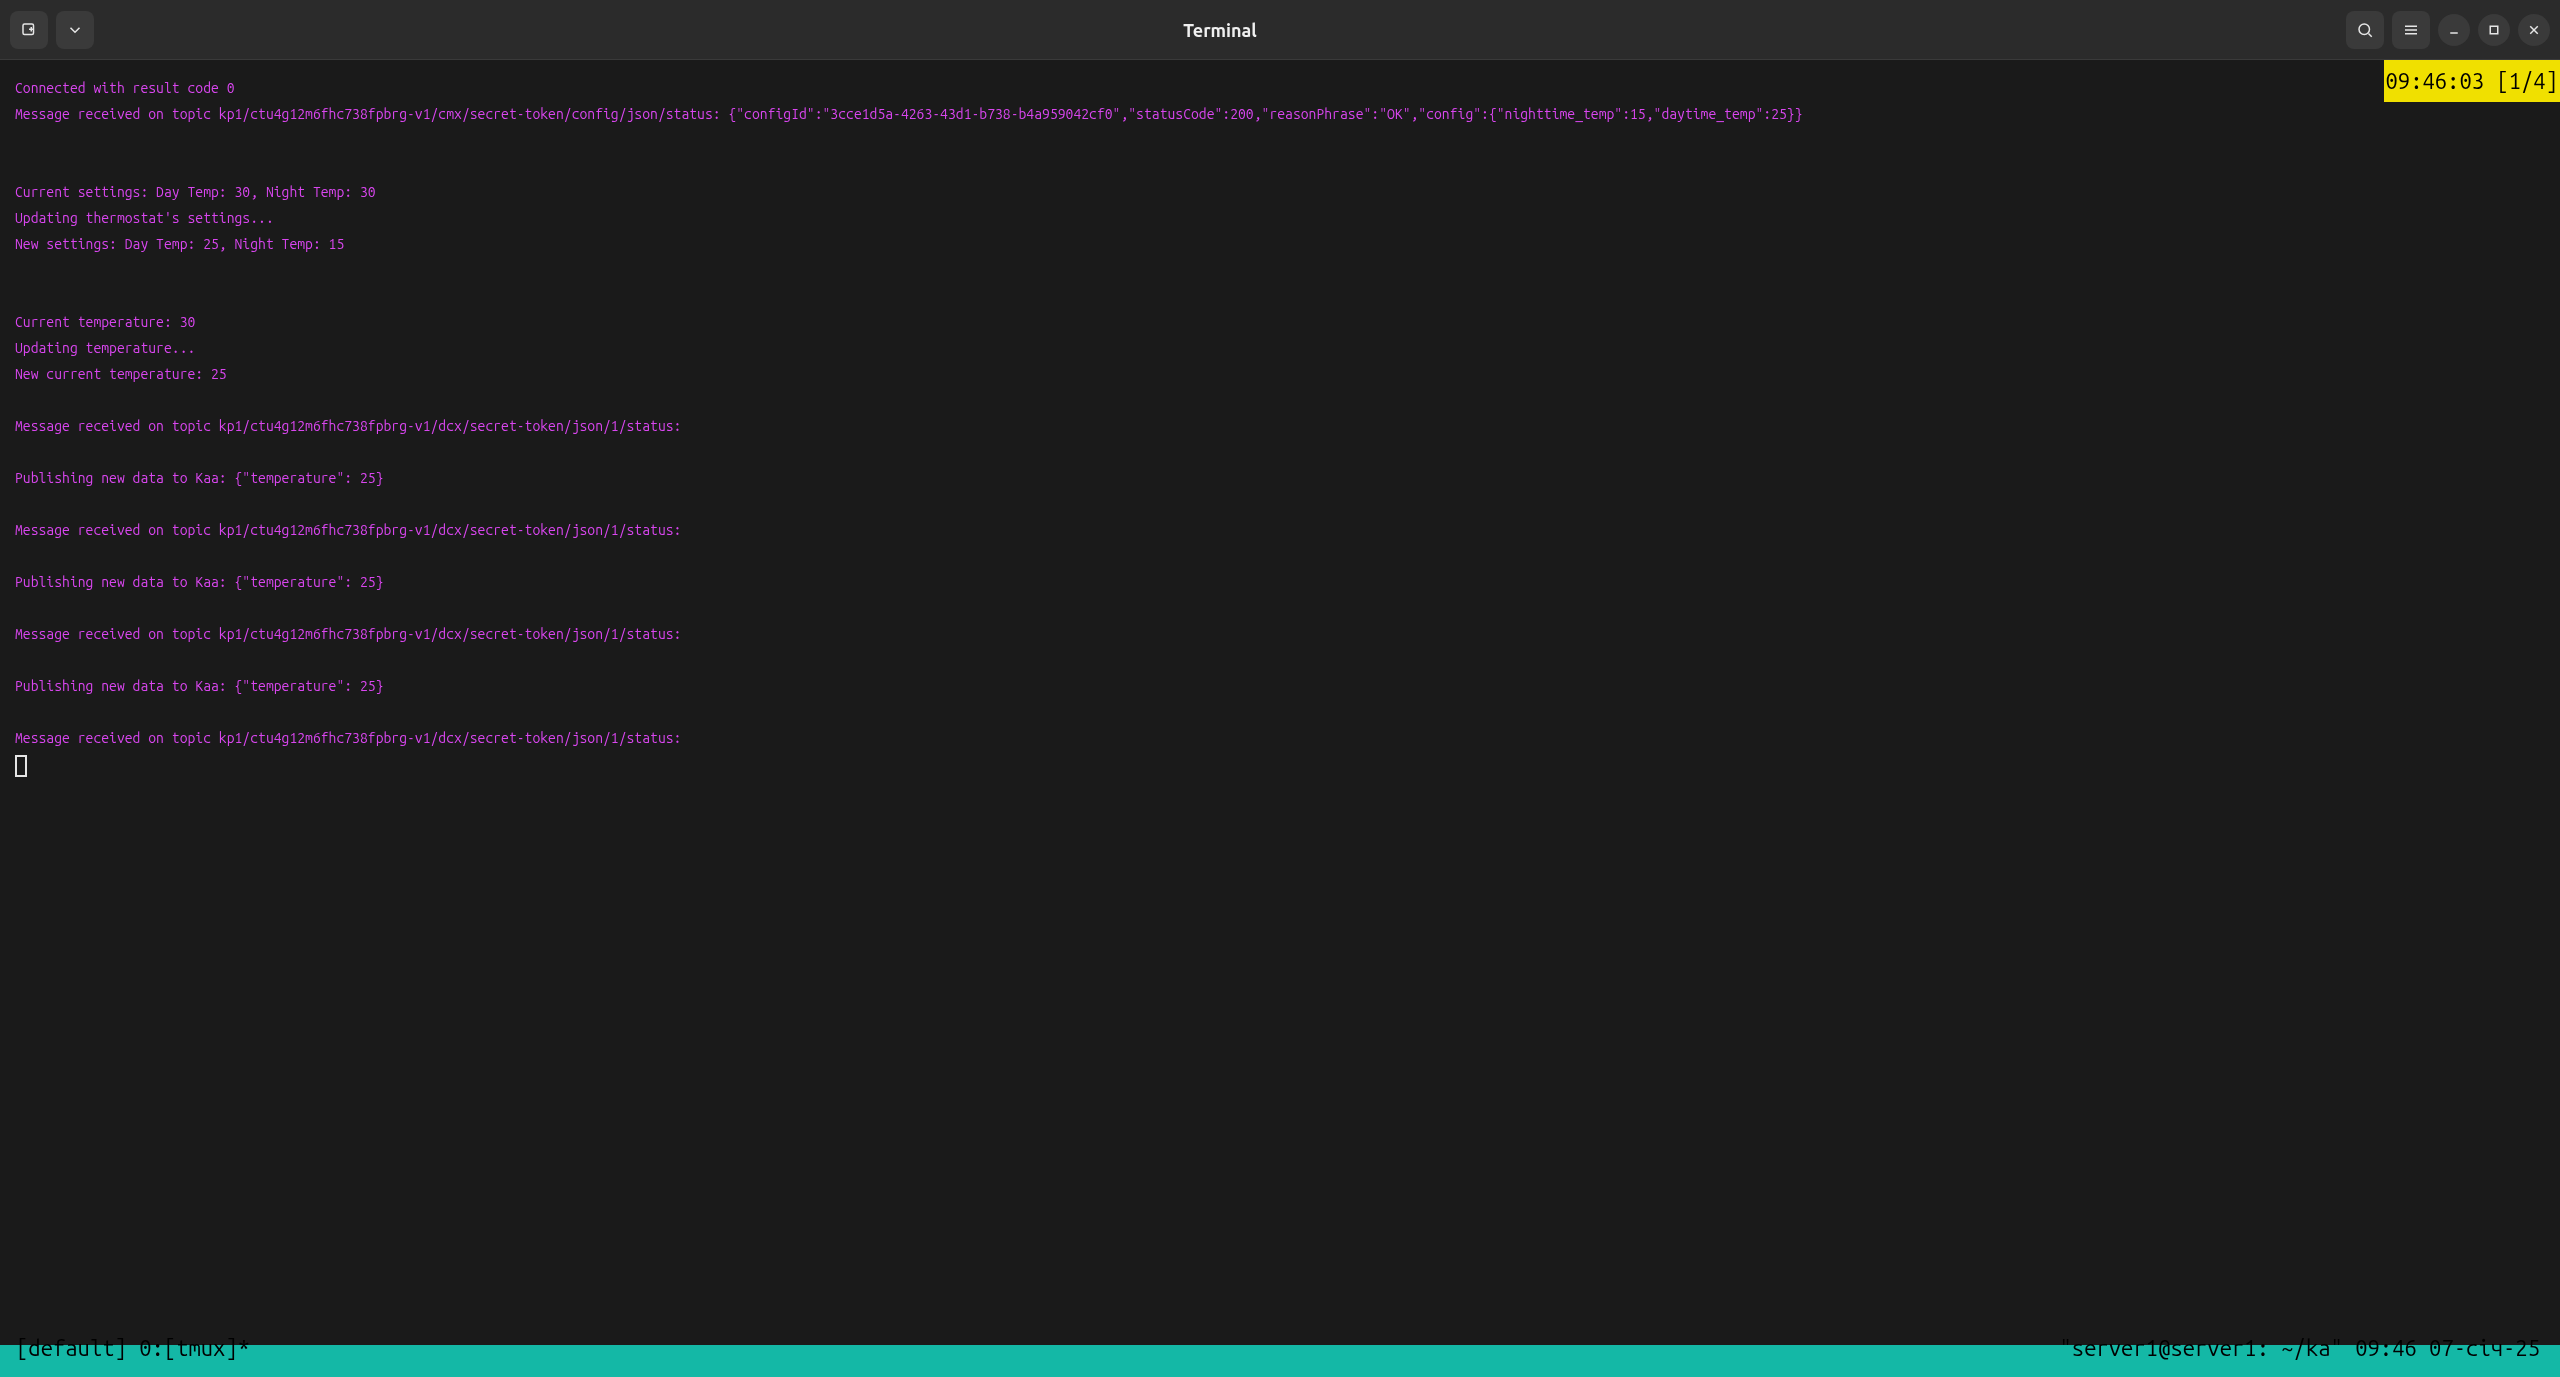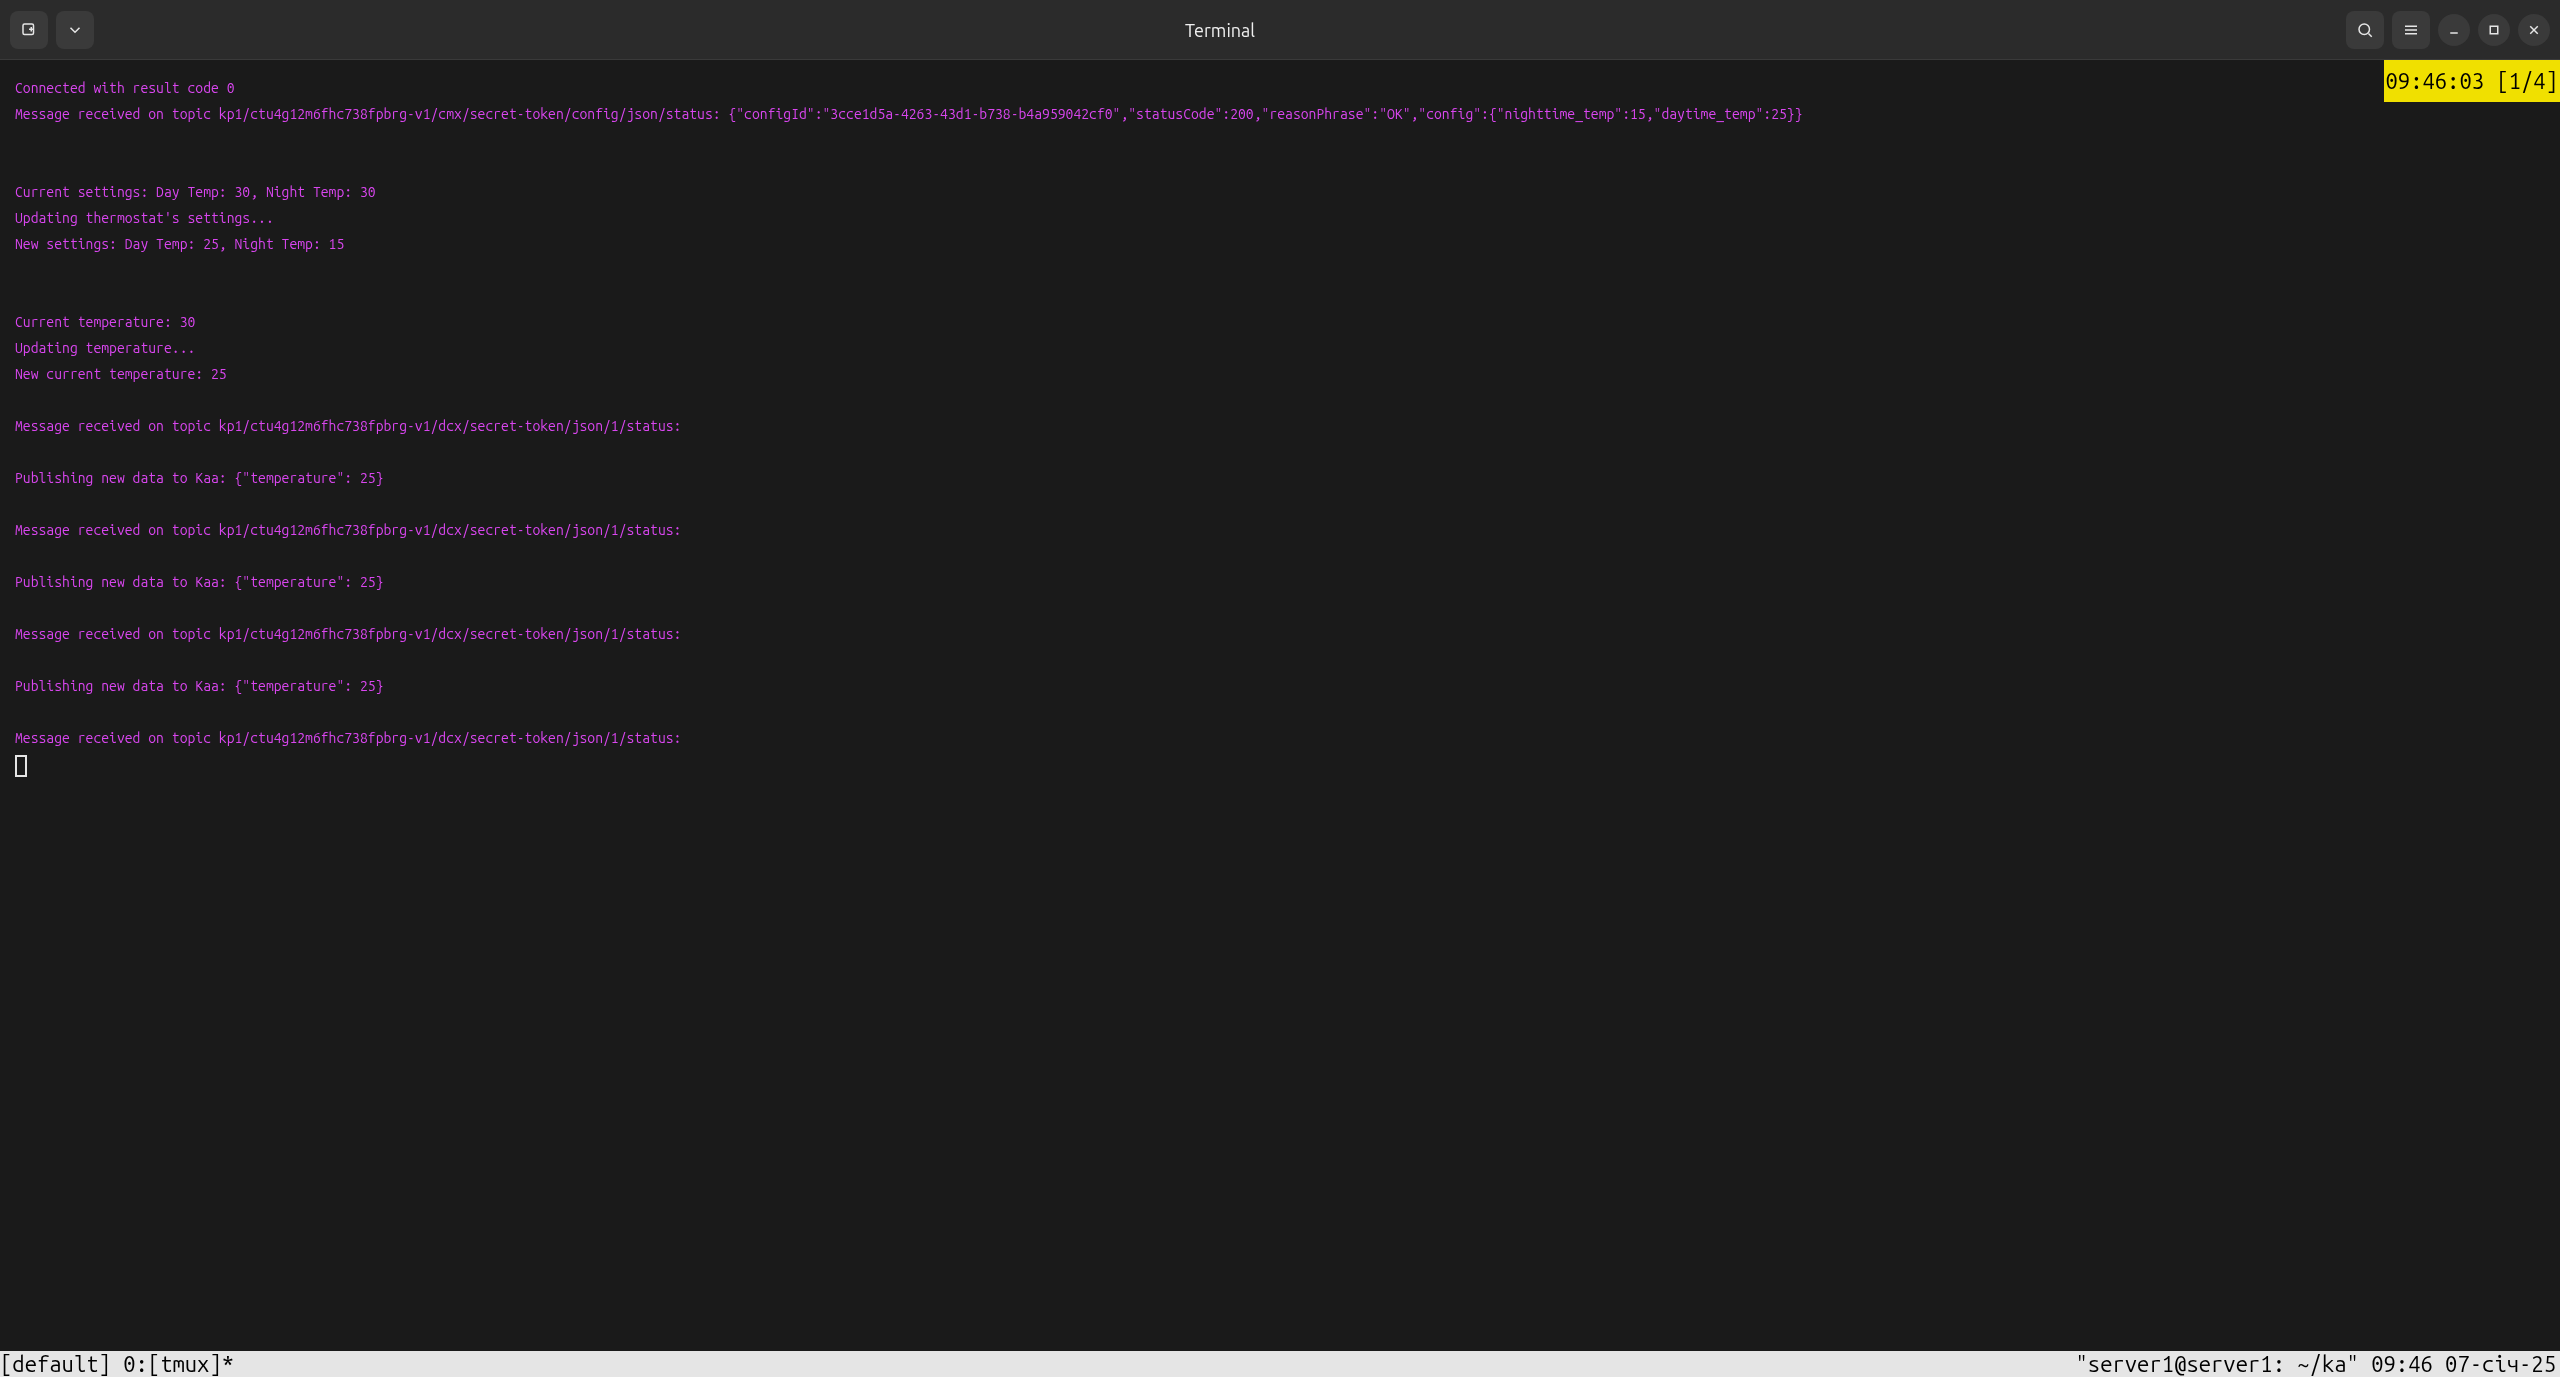--- a/index.html
+++ b/index.html
@@ -17,21 +17,21 @@
     align-items: center;
     justify-content: space-between;
     padding: 0 10px;
     border-bottom: 1px solid #3a3a3a;
   }
   .titlebar-left, .titlebar-right { display: flex; gap: 8px; align-items: center; }
   .titlebar-center {
     flex: 1;
     text-align: center;
     font-family: Ubuntu, Cantarell, "DejaVu Sans", sans-serif;
-    font-weight: 400;
+    font-weight: 700;
     font-size: 18px;
     color: #f0f0f0;
   }
   .tb-btn {
     height: 38px;
     min-width: 38px;
     border-radius: 8px;
     background: #3a3a3a;
     display: flex;
     align-items: center;
@@ -72,28 +72,28 @@
   .cursor-block {
     display: inline-block;
     width: 12px;
     height: 22px;
     border: 2px solid #e6e6e6;
     vertical-align: bottom;
     margin-left: 0;
   }
   .tmux-bar {
     height: 26px;
-    background: #e5e5e5;
+    background: #14b8a6;
     color: #000;
     display: flex;
     align-items: flex-end;
     justify-content: space-between;
     font-size: 22px;
     line-height: 26px;
-    padding: 0;
+    padding: 16px;
   }
   .tmux-left { color: #000; }
   .tmux-right { color: #000; padding-right: 4px; }
 </style>
 </head>
 <body>
 
 <div class="titlebar">
   <div class="titlebar-left">
     <div class="tb-btn">

